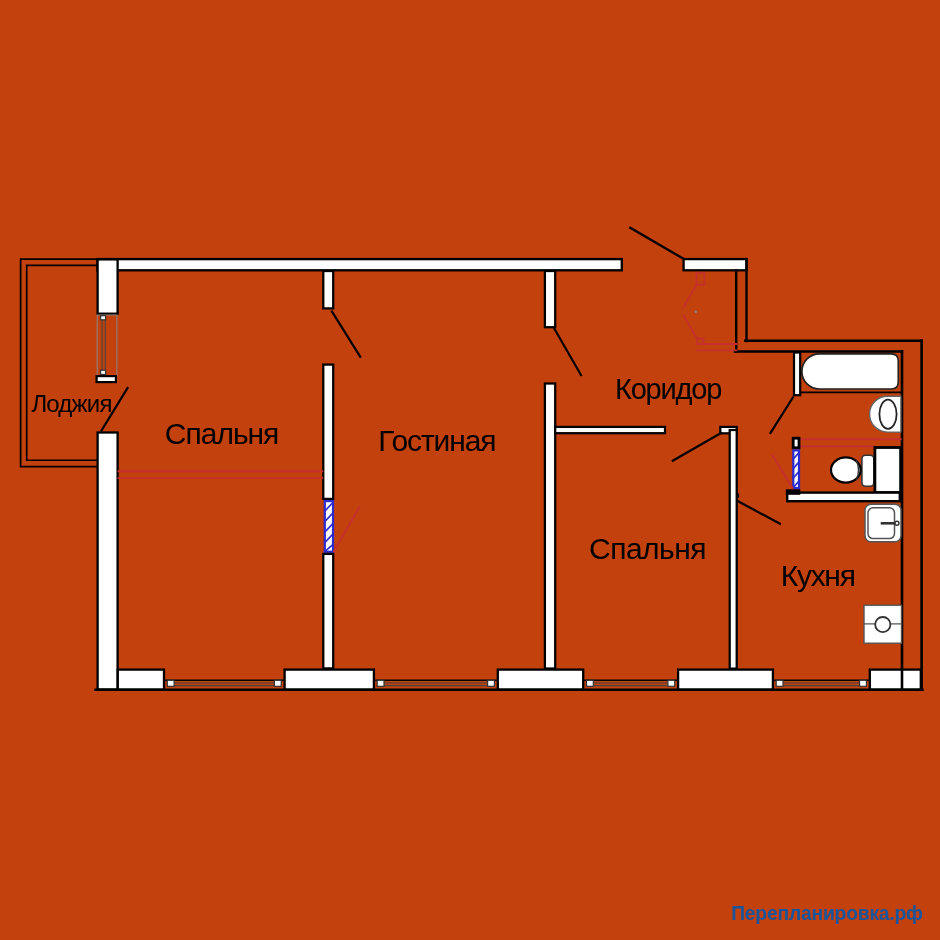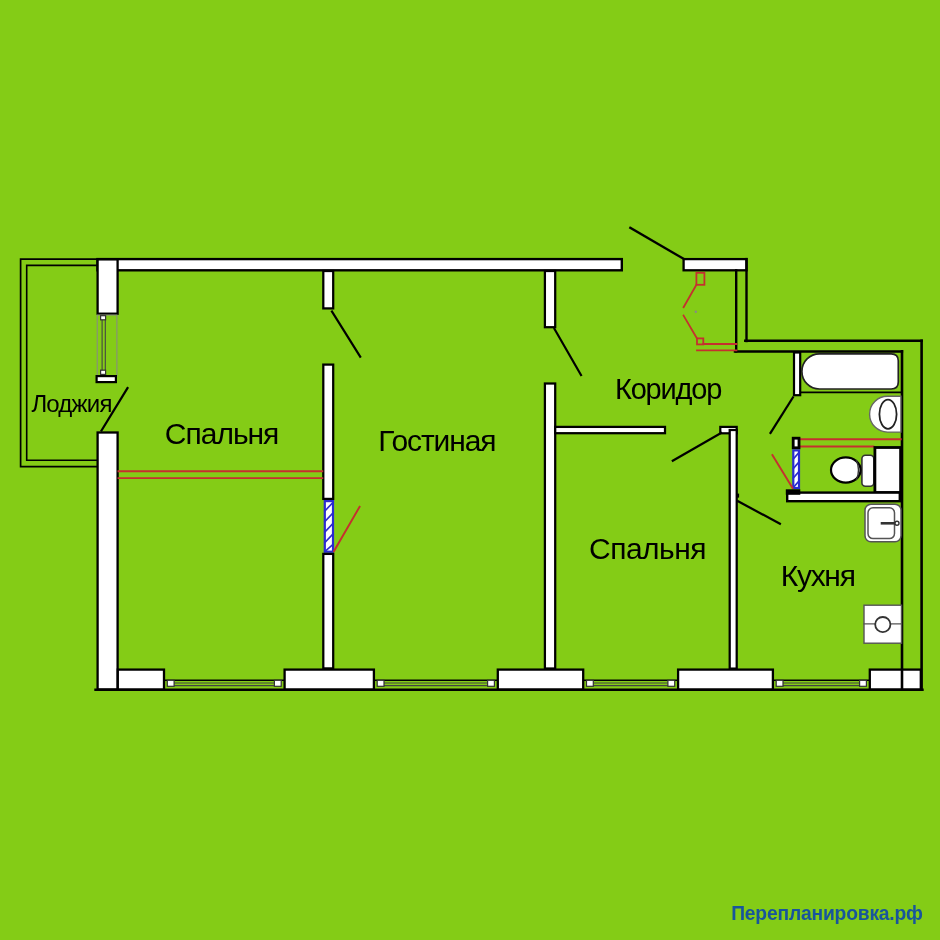--- a/index.html
+++ b/index.html
@@ -1,16 +1,16 @@
 <!DOCTYPE html>
 <html><head>
 <meta charset="utf-8">
 <style>
   html,body{margin:0;padding:0;background:#ffffff;}
-  .page{position:relative;width:940px;height:940px;background:#84cc16;overflow:hidden;
+  .page{position:relative;width:940px;height:940px;background:#c2410c;overflow:hidden;
         font-family:"Liberation Sans", sans-serif;}
   svg text{font-family:"Liberation Sans", sans-serif;}
 </style>
 </head>
 <body>
 <div class="page">
 <svg width="940" height="940" viewBox="0 0 940 940" xmlns="http://www.w3.org/2000/svg">
 <g fill="none" stroke-linecap="square" fill-rule="evenodd">
 
 <g>

